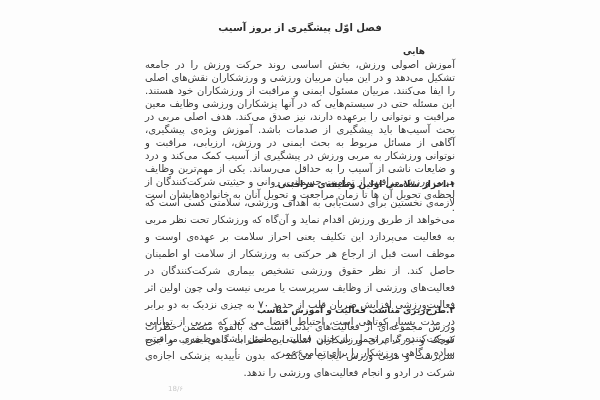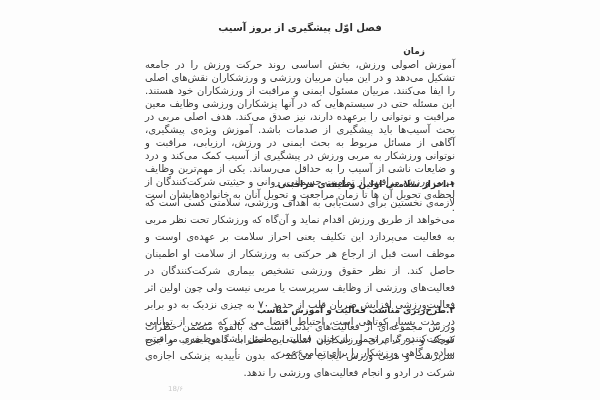--- a/index.html
+++ b/index.html
@@ -81,21 +81,21 @@
     color: #c9c9c9;
   }
 </style>
 </head>
 <body>
 
 <div class="page">
 
   <h1 class="title">فصل اوّل پیشگیری از بروز آسیب</h1>
 
-  <h2 class="intro-heading">زمان</h2>
+  <h2 class="intro-heading">هایی</h2>
 
   <p class="para p1">آموزش اصولی ورزش، بخش اساسی روند حرکت ورزش را در جامعه تشکیل می‌دهد و در این میان مربیان ورزشی و ورزشکاران نقش‌های اصلی را ایفا می‌کنند. مربیان مسئول ایمنی و مراقبت از ورزشکاران خود هستند. این مسئله حتی در سیستم‌هایی که در آنها پزشکاران ورزشی وظایف معین مراقبت و نوتوانی را برعهده دارند، نیز صدق می‌کند. هدف اصلی مربی در بحث آسیب‌ها باید پیشگیری از صدمات باشد. آموزش ویژه‌ی پیشگیری، آگاهی از مسائل مربوط به بحث ایمنی در ورزش، ارزیابی، مراقبت و نوتوانی ورزشکار به مربی ورزش در پیشگیری از آسیب کمک می‌کند و درد و ضایعات ناشی از آسیب را به حداقل می‌رساند. یکی از مهم‌ترین وظایف مربی ورزش مراقبت از تمامیت جسمانی، روانی و حیثیتی شرکت‌کنندگان از لحظه‌ی تحویل آن ها تا زمان مراجعت و تحویل آنان به خانواده‌هایشان است .</p>
 
   <h3 class="sec-heading h1pos">۱.احراز سلامتی اولین وظیفه‌ی مراقبتی</h3>
 
   <p class="para p2">لازمه‌ی نخستین برای دست‌یابی به اهداف ورزشی، سلامتی کسی است که می‌خواهد از طریق ورزش اقدام نماید و آن‌گاه که ورزشکار تحت نظر مربی به فعالیت می‌پردازد این تکلیف یعنی احراز سلامت بر عهده‌ی اوست و موظف است قبل از ارجاع هر حرکتی به ورزشکار از سلامت او اطمینان حاصل کند. از نظر حقوق ورزشی تشخیص بیماری شرکت‌کنندگان در فعالیت‌های ورزشی از وظایف سرپرست یا مربی نیست ولی چون اولین اثر فعالیت‌ورزشی افزایش ضربان قلب از حدود ۷۰ به چیزی نزدیک به دو برابر در مدت بسیار کوتاهی است، احتیاط اقتضا می کند که مربی از توانایی شرکت‌کننده برای تحمل بار چنین فعالیتی مطمئن باشد. وظیفه‌ی مراقبتی سرپرست و مربی ورزش ایجاب می‌کند که بدون تأییدیه پزشکی اجازه‌ی شرکت در اردو و انجام فعالیت‌های ورزشی را ندهد.</p>
 
   <h3 class="sec-heading h2pos">۲.طرح‌ریزی مناسب فعالیت و آموزش مناسب</h3>
 
   <p class="para p3">ورزش مجموعه‌ای از فعالیت‌های بدنی است که بالقوه متضمن خطرات کوچک و بزرگ برای ورزشکاران است این خطرات گاهی ضرب و جرح ساده و گاهی ورزشکار را برای تمامی عمر</p>

